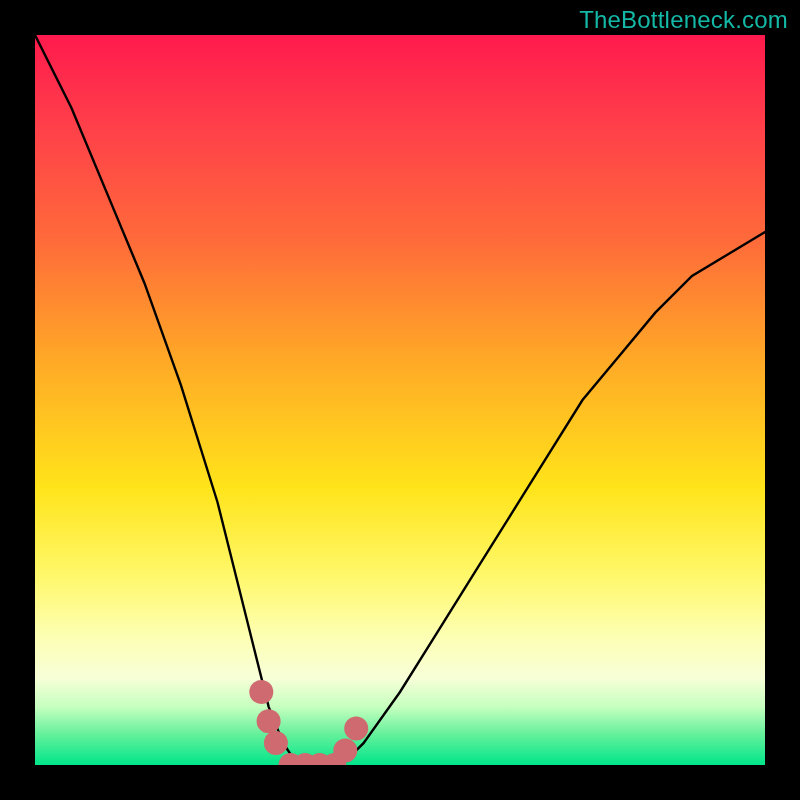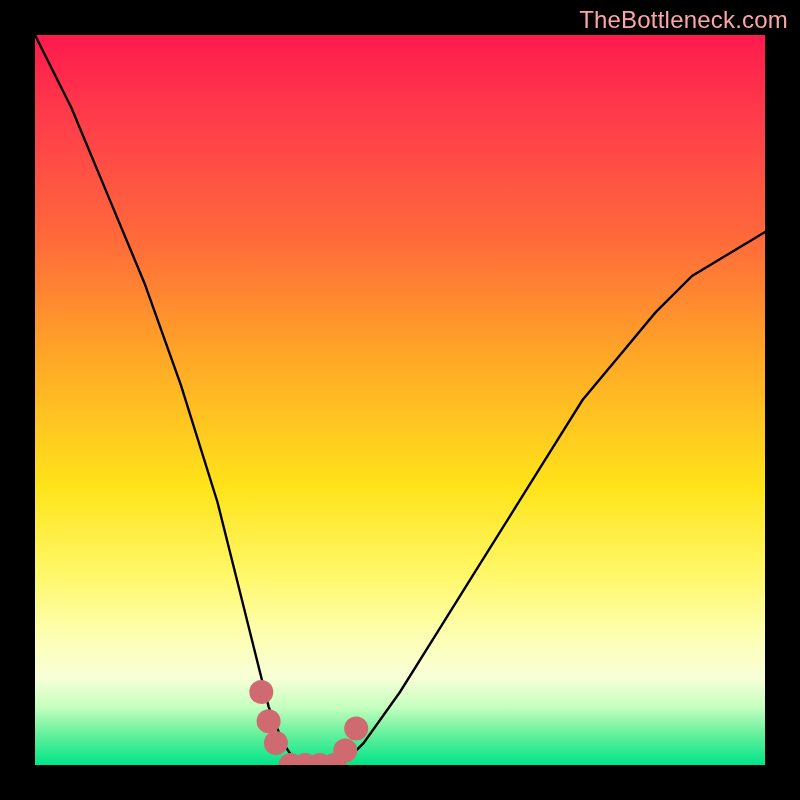--- a/index.html
+++ b/index.html
@@ -36,21 +36,21 @@
       #fdffb0 82%,
       #f8ffd8 88%,
       #c6ffbf 92%,
       #60f09a 96%,
       #00e58a 100%);
   }
   .watermark {
     position: absolute;
     top: 6px;
     right: 12px;
-    color: #fca5a5;
+    color: #14b8a6;
     font-size: 24px;
     font-weight: 400;
     letter-spacing: 0.2px;
     user-select: none;
   }
   svg.overlay {
     position: absolute;
     inset: 0;
   }
 </style>

